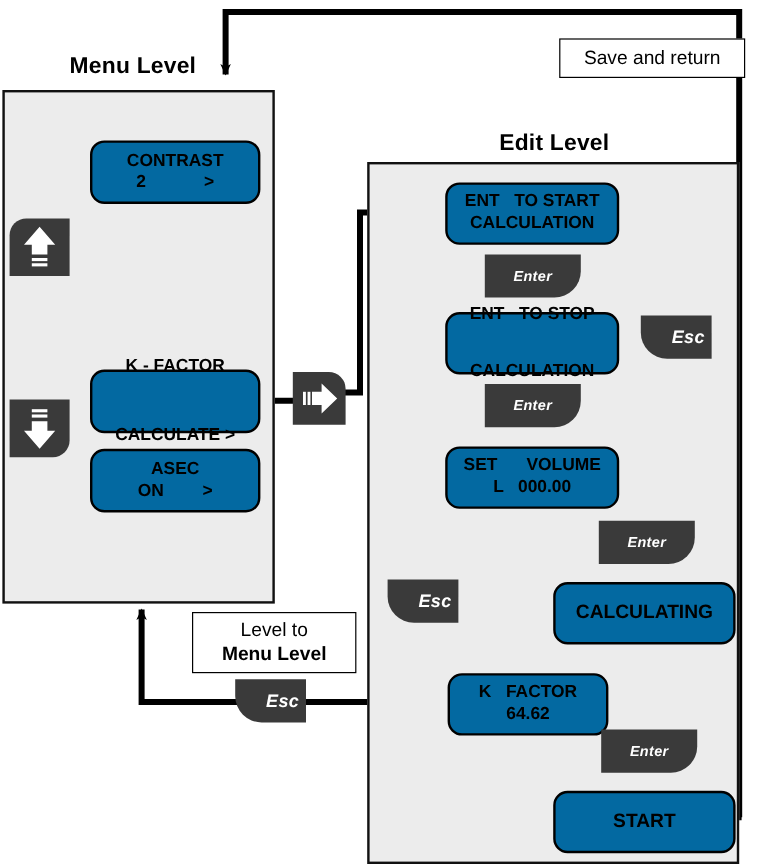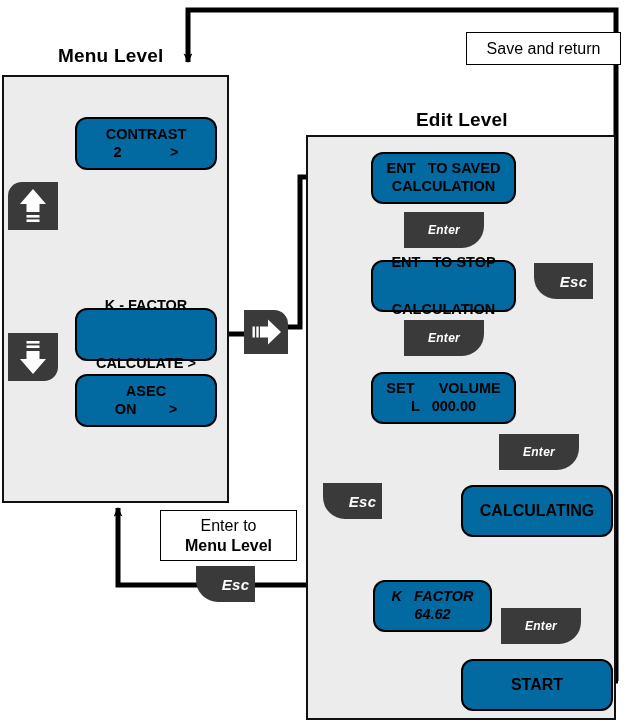--- a/index.html
+++ b/index.html
@@ -175,39 +175,39 @@
       <rect x="8.5" y="16.5" width="2.4" height="11" fill="#fff"></rect>
       <rect x="12.3" y="16.5" width="2.4" height="11" fill="#fff"></rect>
     </svg>
   </div>
 
   <div class="panel-title" style="left:416px;top:109px;">Edit Level</div>
 
   <div class="panel" style="left:306px;top:135px;width:310px;height:585px;"></div>
 
   <div class="lcd" style="left:371px;top:152px;width:145px;height:52px;">
-    <span class="ln">ENT   TO SAVED</span>
+    <span class="ln">ENT   TO START</span>
     <span class="ln">CALCULATION</span>
   </div>
 
   <div class="lcd" style="left:371px;top:260px;width:145px;height:52px;gap:29px;">
     <span class="ln">ENT   TO STOP</span>
     <span class="ln">CALCULATION</span>
   </div>
 
   <div class="lcd" style="left:371px;top:372px;width:145px;height:52px;">
     <span class="ln">SET      VOLUME</span>
     <span class="ln">L   000.00</span>
   </div>
 
   <div class="lcd single" style="left:461px;top:485px;width:152px;height:52px;">
     <span class="ln">CALCULATING</span>
   </div>
 
-  <div class="lcd" style="left:373px;top:580px;width:119px;height:52px;font-style:italic;">
+  <div class="lcd" style="left:373px;top:561px;width:134px;height:52px;">
     <span class="ln">K   FACTOR</span>
     <span class="ln">64.62</span>
   </div>
 
   <div class="lcd single" style="left:461px;top:659px;width:152px;height:52px;">
     <span class="ln">START</span>
   </div>
 
   <div class="key enter" style="left:404px;top:212px;width:80px;height:36px;">
     <svg width="80" height="36" viewBox="0 0 80 36">
@@ -256,17 +256,17 @@
       <path d="M59,0 H0 V14 A22,22 0 0 0 22,36 H59 Z" fill="#3a3a3a"></path>
     </svg>
     <span class="klabel">Esc</span>
   </div>
 
   <div class="caption" style="left:466px;top:8px;width:155px;height:33px;margin-top:24px;">
     <span>Save and return</span>
   </div>
 
   <div class="caption" style="left:160px;top:510px;width:137px;height:51px;">
-    <span>Enter to</span>
+    <span>Level to</span>
     <span class="b">Menu Level</span>
   </div>
 
 </div>
 
 </body></html>

